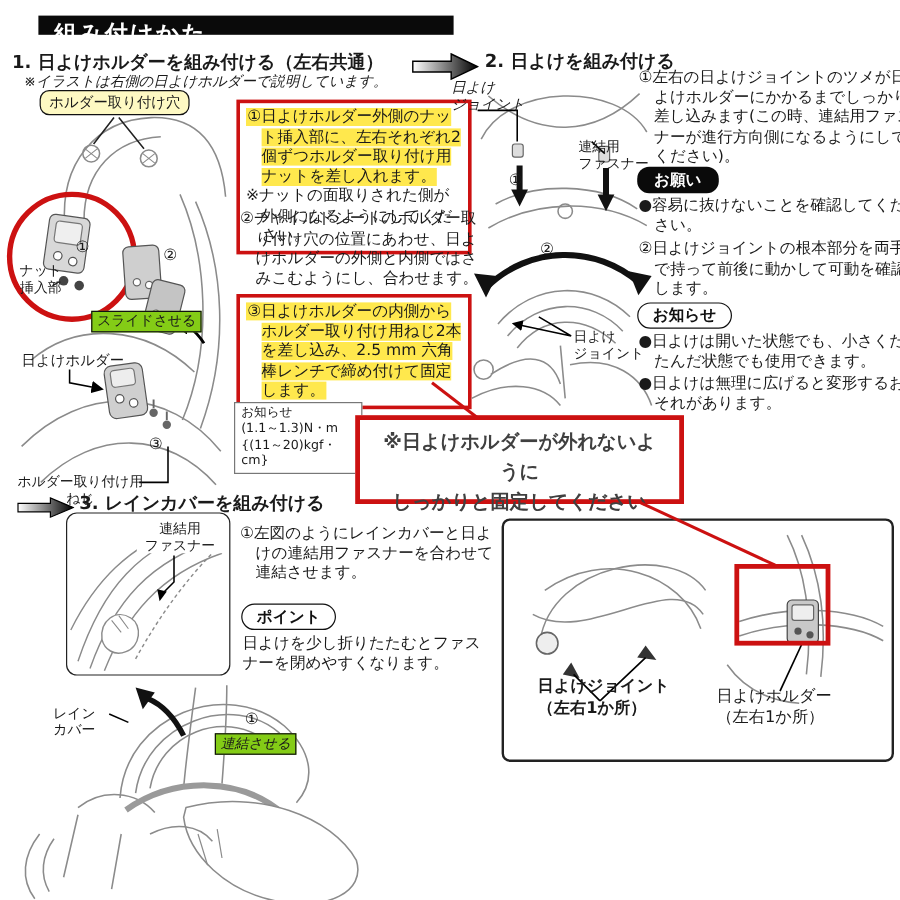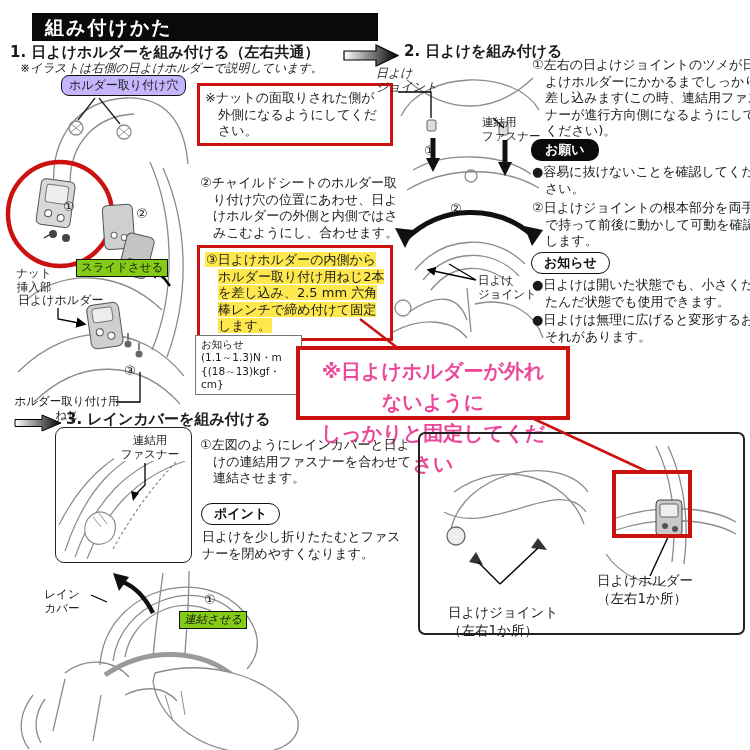--- a/index.html
+++ b/index.html
@@ -7,41 +7,41 @@
           font-family:"DejaVu Sans",sans-serif;color:#1a1a1a;}
   .abs{position:absolute;}
   .txt{font-size:13px;line-height:16.5px;}
   .hang{padding-left:13px;text-indent:-13px;}
   .hl{background:#ffe84d;padding:0 1px;}
   .lbl{font-size:11.5px;line-height:1.18;}
   .lbl-s{font-size:12px;line-height:1.18;font-style:italic;}
   .big-lbl{font-size:13.5px;line-height:1.3;}
   .num{font-size:13px;}
   .boxlbl{border:1.3px solid #111;background:#84cc16;padding:0px 4px;font-size:11.5px;line-height:1.35;display:inline-block;}
-  .roundlbl{border:1.5px solid #111;border-radius:8px;background:#c4b5fd;padding:1px 7px;font-size:12px;display:inline-block;margin-left:28px;}
+  .roundlbl{border:1.5px solid #111;border-radius:8px;background:#fef9c3;padding:1px 7px;font-size:12px;display:inline-block;}
   .redbox{border:3px solid #cc1111;background:#fff;padding:4px 4px 3px 5px;box-sizing:border-box;}
   .titlebar{background:#0a0a0a;color:#fff;font-weight:bold;font-size:19px;letter-spacing:2px;
             padding:2px 0 2px 13px;box-sizing:border-box;}
   .h1{font-weight:bold;font-size:15px;}
   .badge-dark{display:inline-block;background:#0a0a0a;color:#fff;font-weight:bold;font-size:13px;
               border-radius:10px;padding:2px 14px;}
   .badge-outline{display:inline-block;background:#fff;color:#111;font-weight:bold;font-size:13px;
               border:1.6px solid #111;border-radius:11px;padding:1px 12px;}
   .warn{border:4px solid #cc1111;background:#fff;text-align:center;
-        color:#ec4899;font-weight:bold;font-size:20px;line-height:1.55;padding:6px 16px;box-sizing:border-box;}
+        color:#404040;font-weight:bold;font-size:16px;line-height:1.55;padding:6px 16px;box-sizing:border-box;}
   .torque{border:1px solid #777;background:#fff;font-size:10.5px;line-height:1.28;padding:2px 5px;}
   .center{text-align:center;}
   svg{display:block;}
 </style>
 </head>
 <body>
 
 <div id="canvas">
 
-  <div class="abs titlebar" style="left:32px;top:13px;width:346px;height:28px;">組み付けかた</div>
+  <div class="abs titlebar" style="left:32px;top:13px;width:346px;height:16px;">組み付けかた</div>
 
   <div class="abs h1" style="left:10px;top:43px;">1. 日よけホルダーを組み付ける（左右共通）</div>
 
   <svg class="abs" style="left:343px;top:44px;" width="56" height="23" viewBox="0 0 56 23">
     <defs>
         <linearGradient id="g1" x1="0" y1="0" x2="1" y2="0">
       <stop offset="0" stop-color="#fff"></stop>
           <stop offset="1" stop-color="#000"></stop>
         </linearGradient>
       </defs>
@@ -98,49 +98,52 @@
     </g>
     <circle cx="128" cy="272" r="3.5" fill="#666"></circle>
       <circle cx="139" cy="282" r="3.5" fill="#666"></circle>
     <path d="M128,268 L128,261 M139,278 L139,271" stroke="#666" stroke-width="1.6"></path>
     <path d="M58,236 L58,247 L84,252" stroke="#000" stroke-width="1.3" fill="none" marker-end="url(#ah)"></path>
     <path d="M116,330 L140,330 L140,300" stroke="#000" stroke-width="1.3" fill="none"></path>
   </svg>
 
   <div class="abs roundlbl" style="left:33px;top:75px;">ホルダー取り付け穴</div>
   <div class="abs num" style="left:63px;top:199px;">①</div>
-  <div class="abs lbl center" style="left:10px;top:219px;width:48px;margin-top:48px;">
+  <div class="abs lbl center" style="left:10px;top:219px;width:48px;">
     <span>ナット</span><br>
     <span>挿入部</span>
   </div>
   <div class="abs num" style="left:136px;top:206px;">②</div>
   <div class="abs boxlbl" style="left:76px;top:259px;">スライドさせる</div>
   <div class="abs lbl" style="left:18px;top:293px;font-size:12px;">日よけホルダー</div>
   <div class="abs num" style="left:124px;top:363px;">③</div>
   <div class="abs lbl center" style="left:4px;top:395px;width:126px;">
     <span>ホルダー取り付け用</span><br>
     <span>ねじ</span>
   </div>
 
   <div class="abs redbox" style="left:197px;top:83px;width:196px;">
+    <div class="txt hang">
+      <span class="hl">①日よけホルダー外側のナット挿入部に、左右それぞれ2個ずつホルダー取り付け用ナットを差し入れます。</span>
+    </div>
     <div class="txt hang">※ナットの面取りされた側が外側になるようにしてください。</div>
   </div>
 
   <div class="abs txt hang" style="left:200px;top:175px;width:192px;">②チャイルドシートのホルダー取り付け穴の位置にあわせ、日よけホルダーの外側と内側ではさみこむようにし、合わせます。</div>
 
   <div class="abs redbox" style="left:197px;top:245px;width:196px;">
     <div class="txt hang">
       <span class="hl">③日よけホルダーの内側からホルダー取り付け用ねじ2本を差し込み、2.5 mm 六角棒レンチで締め付けて固定します。</span>
     </div>
   </div>
 
   <div class="abs torque" style="left:195px;top:335px;width:95px;">
     <span>お知らせ</span><br>
     <span>(1.1～1.3)N・m</span><br>
-    <span>{(18～13)kgf・cm}</span>
+    <span>{(11～20)kgf・cm}</span>
   </div>
 
   <div class="abs warn" style="left:296px;top:346px;width:274px;height:74px;">
     <span>※日よけホルダーが外れないように</span><br>
     <span>しっかりと固定してください</span>
   </div>
 
   <div class="abs h1" style="left:404px;top:42px;">2. 日よけを組み付ける</div>
 
   <svg class="abs" style="left:383px;top:58px;" width="172" height="135" viewBox="0 0 172 135">
@@ -286,21 +289,21 @@
       <polygon points="118,104 127,116 111,114" fill="#333"></polygon>
       <path d="M80,150 L58,128 M80,150 L118,114" stroke="#000" stroke-width="1.4" fill="none"></path>
       <rect x="236" y="66" width="26" height="36" rx="4" fill="#c9c9c9" stroke="#444"></rect>
       <rect x="240" y="70" width="18" height="13" rx="2" fill="#eee" stroke="#666"></rect>
       <circle cx="245" cy="92" r="3" fill="#555"></circle>
         <circle cx="255" cy="95" r="3" fill="#555"></circle>
       <path d="M230,142 L249,101" stroke="#000" stroke-width="1.4"></path>
       <rect x="194" y="38" width="76" height="64" fill="none" stroke="#cc1111" stroke-width="4"></rect>
     </svg>
   </div>
-  <div class="abs big-lbl" style="left:448px;top:604px;">
+  <div class="abs big-lbl" style="left:448px;top:564px;font-weight:bold;">
     <span>日よけジョイント</span><br>
     <span>（左右1か所）</span>
   </div>
   <div class="abs big-lbl" style="left:597px;top:572px;">
     <span>日よけホルダー</span><br>
     <span>（左右1か所）</span>
   </div>
 
   <svg class="abs" style="left:0;top:0;pointer-events:none;" width="750" height="750" viewBox="0 0 750 750">
     <line x1="360" y1="319" x2="399" y2="349" stroke="#cc1111" stroke-width="2.5"></line>

